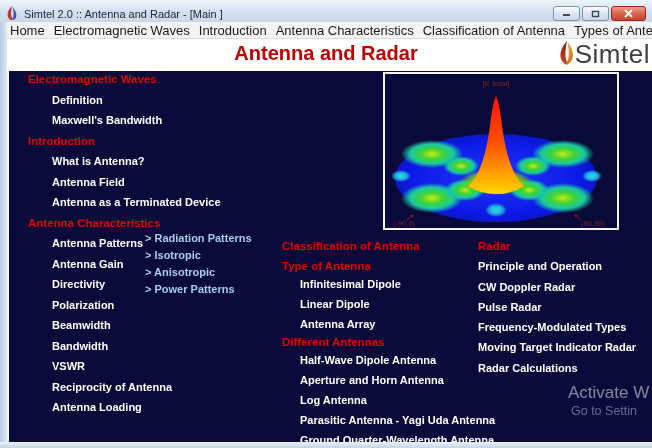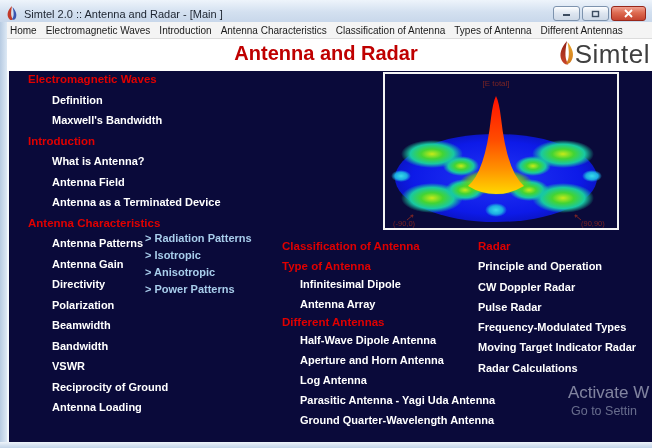--- a/index.html
+++ b/index.html
@@ -17,21 +17,21 @@
   .winbtn { width:27px; height:15px; border:1px solid #7d93ae; border-radius:3px;
     background:linear-gradient(#fdfeff,#dde5f0 50%,#cdd8e6); display:flex;
     align-items:center; justify-content:center; }
   .winbtn.close { width:35px; border:1px solid #97271a;
     background:linear-gradient(#f0a090,#dd6a50 45%,#c54430); }
 
   
   .menubar { position:absolute; left:0; top:22px; width:652px; height:17px;
     background:#f4f4f4; border-bottom:1px solid #dcdcdc; display:flex;
     align-items:center; gap:9px; padding-left:10px; }
-  .menubar span { font-size:10px; color:#1a1a1a; white-space:nowrap; }
+  .menubar span { font-size:13px; color:#1a1a1a; white-space:nowrap; }
 
   
   .headerband { position:absolute; left:0; top:39px; width:652px; height:32px; background:#ffffff; }
   .page-title { position:absolute; left:50%; top:3px; transform:translateX(-50%);
     font-size:20px; font-weight:bold; color:#bf0000; white-space:nowrap; }
   .brand { position:absolute; right:2px; top:1px; display:flex; align-items:flex-start; }
   .brand .brandname { font-size:26px; color:#3f3f3f; letter-spacing:0.5px; line-height:28px; }
 
   
   .border-left { position:absolute; left:0; top:22px; width:7px; height:426px;
@@ -202,35 +202,36 @@
     <div class="row ind item">Antenna Field</div>
     <div class="row ind item">Antenna as a Terminated Device</div>
     <div class="row sec-title">Antenna Characteristics</div>
     <div class="row ind item">Antenna Patterns</div>
     <div class="row ind item">Antenna Gain</div>
     <div class="row ind item">Directivity</div>
     <div class="row ind item">Polarization</div>
     <div class="row ind item">Beamwidth</div>
     <div class="row ind item">Bandwidth</div>
     <div class="row ind item">VSWR</div>
-    <div class="row ind item">Reciprocity of Ground</div>
+    <div class="row ind item">Reciprocity of Antenna</div>
     <div class="row ind item">Antenna Loading</div>
   </div>
 
   <div class="submenu">
     <div class="srow">&gt; Radiation Patterns</div>
     <div class="srow">&gt; Isotropic</div>
     <div class="srow">&gt; Anisotropic</div>
     <div class="srow">&gt; Power Patterns</div>
   </div>
 
   <div class="col-mid">
     <div class="row sec-title">Classification of Antenna</div>
     <div class="row tight sec-title">Type of Antenna</div>
     <div class="row ind item">Infinitesimal Dipole</div>
+    <div class="row ind item">Linear Dipole</div>
     <div class="row tight ind item">Antenna Array</div>
     <div class="row tight sec-title">Different Antennas</div>
     <div class="row ind item">Half-Wave Dipole Antenna</div>
     <div class="row ind item">Aperture and Horn Antenna</div>
     <div class="row ind item">Log Antenna</div>
     <div class="row ind item">Parasitic Antenna - Yagi Uda Antenna</div>
     <div class="row ind item">Ground Quarter-Wavelength Antenna</div>
   </div>
 
   <div class="col-right">

